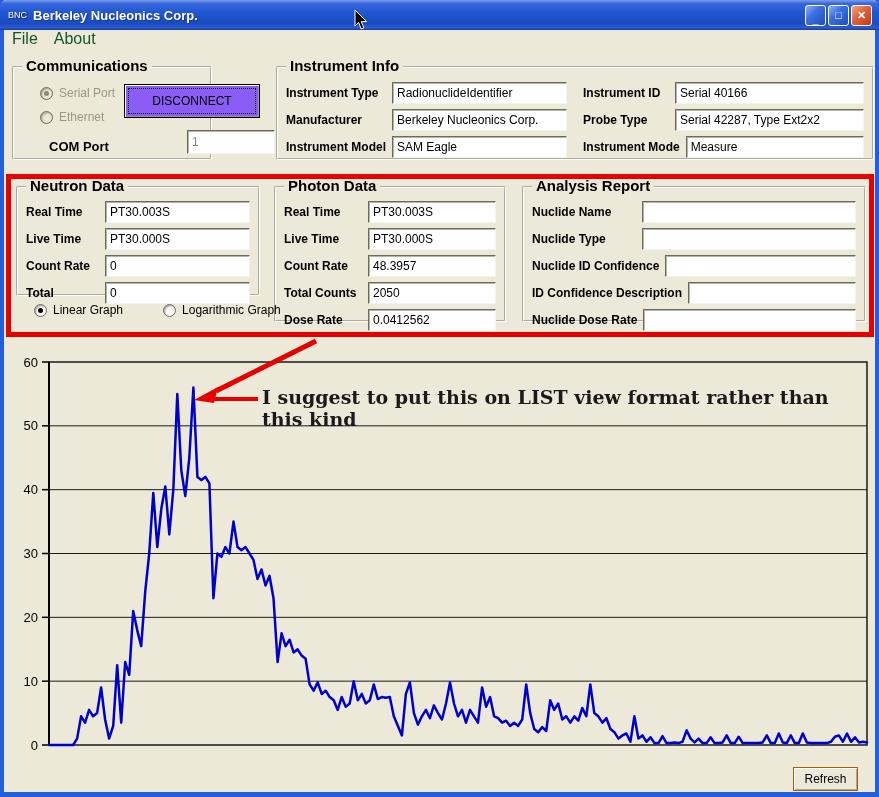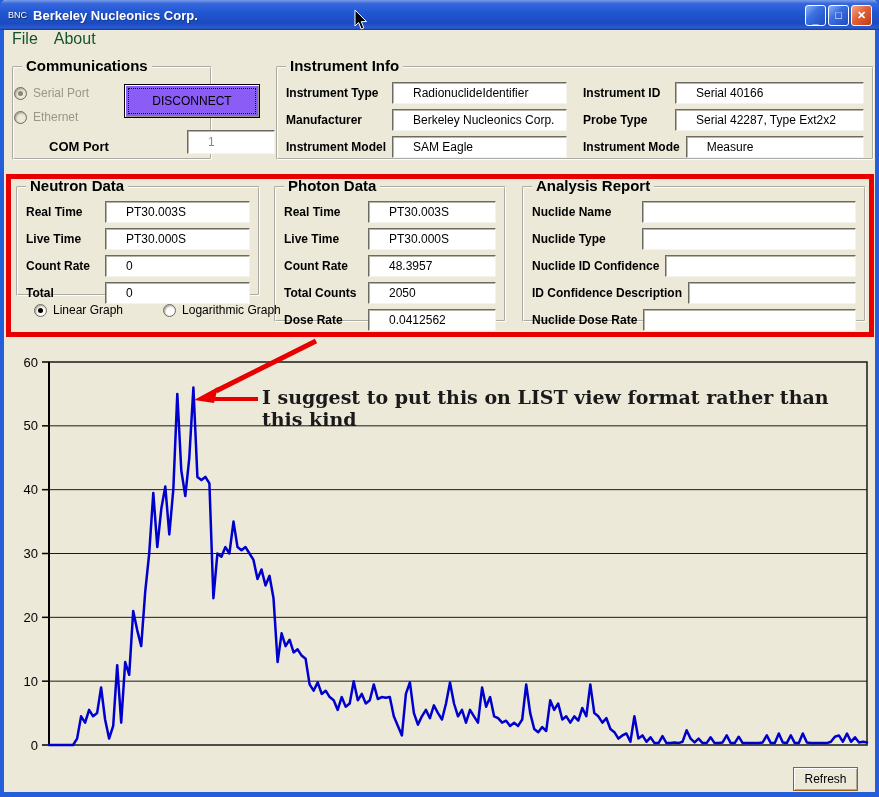--- a/index.html
+++ b/index.html
@@ -27,21 +27,21 @@
     display:flex;align-items:center;font-size:16px;color:#14532d;}
   .menu-item{padding:1px 8px;}
   
   .groupbox{position:absolute;border:2px groove #fffef5;border-radius:2px;box-sizing:border-box;}
   .gcaption{position:absolute;top:-11px;left:8px;background:#ece9d8;padding:0 4px;
     font-size:15px;font-weight:bold;color:#000;white-space:nowrap;}
   .row{display:flex;align-items:center;margin:0 8px 5px 8px;}
   .lbl{font-size:12px;font-weight:bold;color:#000;white-space:nowrap;margin-right:6px;}
   .textbox{flex:1;height:18px;background:#fff;font-size:12px;color:#000;
     border:1px solid;border-color:#6d6a60 #f4f3ec #f4f3ec #6d6a60;
-    box-shadow:inset 1px 1px 0 #b7b4a6;padding:1px 20px;line-height:18px;
+    box-shadow:inset 1px 1px 0 #b7b4a6;padding:1px 4px;line-height:18px;
     white-space:nowrap;overflow:hidden;}
   .textbox.gray{color:#8a8778;}
   
   .radio-row{display:flex;align-items:center;font-size:12px;gap:6px;}
   .radio{width:11px;height:11px;border-radius:50%;background:#fff;
     border:1px solid #6d6a60;box-shadow:inset 1px 1px 2px #9a9788;position:relative;flex:0 0 auto;}
   .radio.checked::after{content:"";position:absolute;left:3px;top:3px;width:5px;height:5px;
     border-radius:50%;background:#000;}
   .radio.disabled{background:#ece9d8;}
   .radio.disabled.checked::after{background:#8a8778;}
@@ -49,21 +49,21 @@
   
   .btn3d{background:#8b5cf6;border:1px solid #000;position:relative;
     box-shadow:inset 1px 1px 0 #fff,inset -1px -1px 0 #9d9a8c;
     font-size:12px;color:#000;display:flex;align-items:center;justify-content:center;cursor:default;}
   .focusrect{position:absolute;inset:3px;border:1px dotted #000;pointer-events:none;}
   .btn-plain{background:#ece9d8;border:1px solid #a16207;
     box-shadow:inset 1px 1px 0 #fff,inset -1px -1px 0 #aca899;
     font-size:12px;display:flex;align-items:center;justify-content:center;cursor:default;}
   
   .g-comm{left:8px;top:66px;width:200px;height:94px;}
-  .g-comm .radios{position:absolute;left:0;top:18px;text-align:center;}
+  .g-comm .radios{position:absolute;left:26px;top:18px;text-align:center;}
   .g-comm .radio-row{margin-bottom:10px;}
   .g-comm .disconnect{position:absolute;left:110px;top:16px;width:134px;height:32px;}
   .g-comm .comrow{position:absolute;left:35px;top:62px;width:226px;display:flex;align-items:flex-end;gap:48px;}
   .g-comm .comrow .lbl{font-size:13px;min-width:84px;}
   .g-comm .comrow .textbox{height:20px;line-height:20px;}
   .g-info{left:272px;top:66px;width:598px;height:94px;}
   .g-info .cols{display:flex;margin-top:14px;}
   .g-info .col{width:50%;}
   .g-info .col1 .lbl{min-width:100px;}
   .g-info .col2 .lbl{min-width:86px;}

